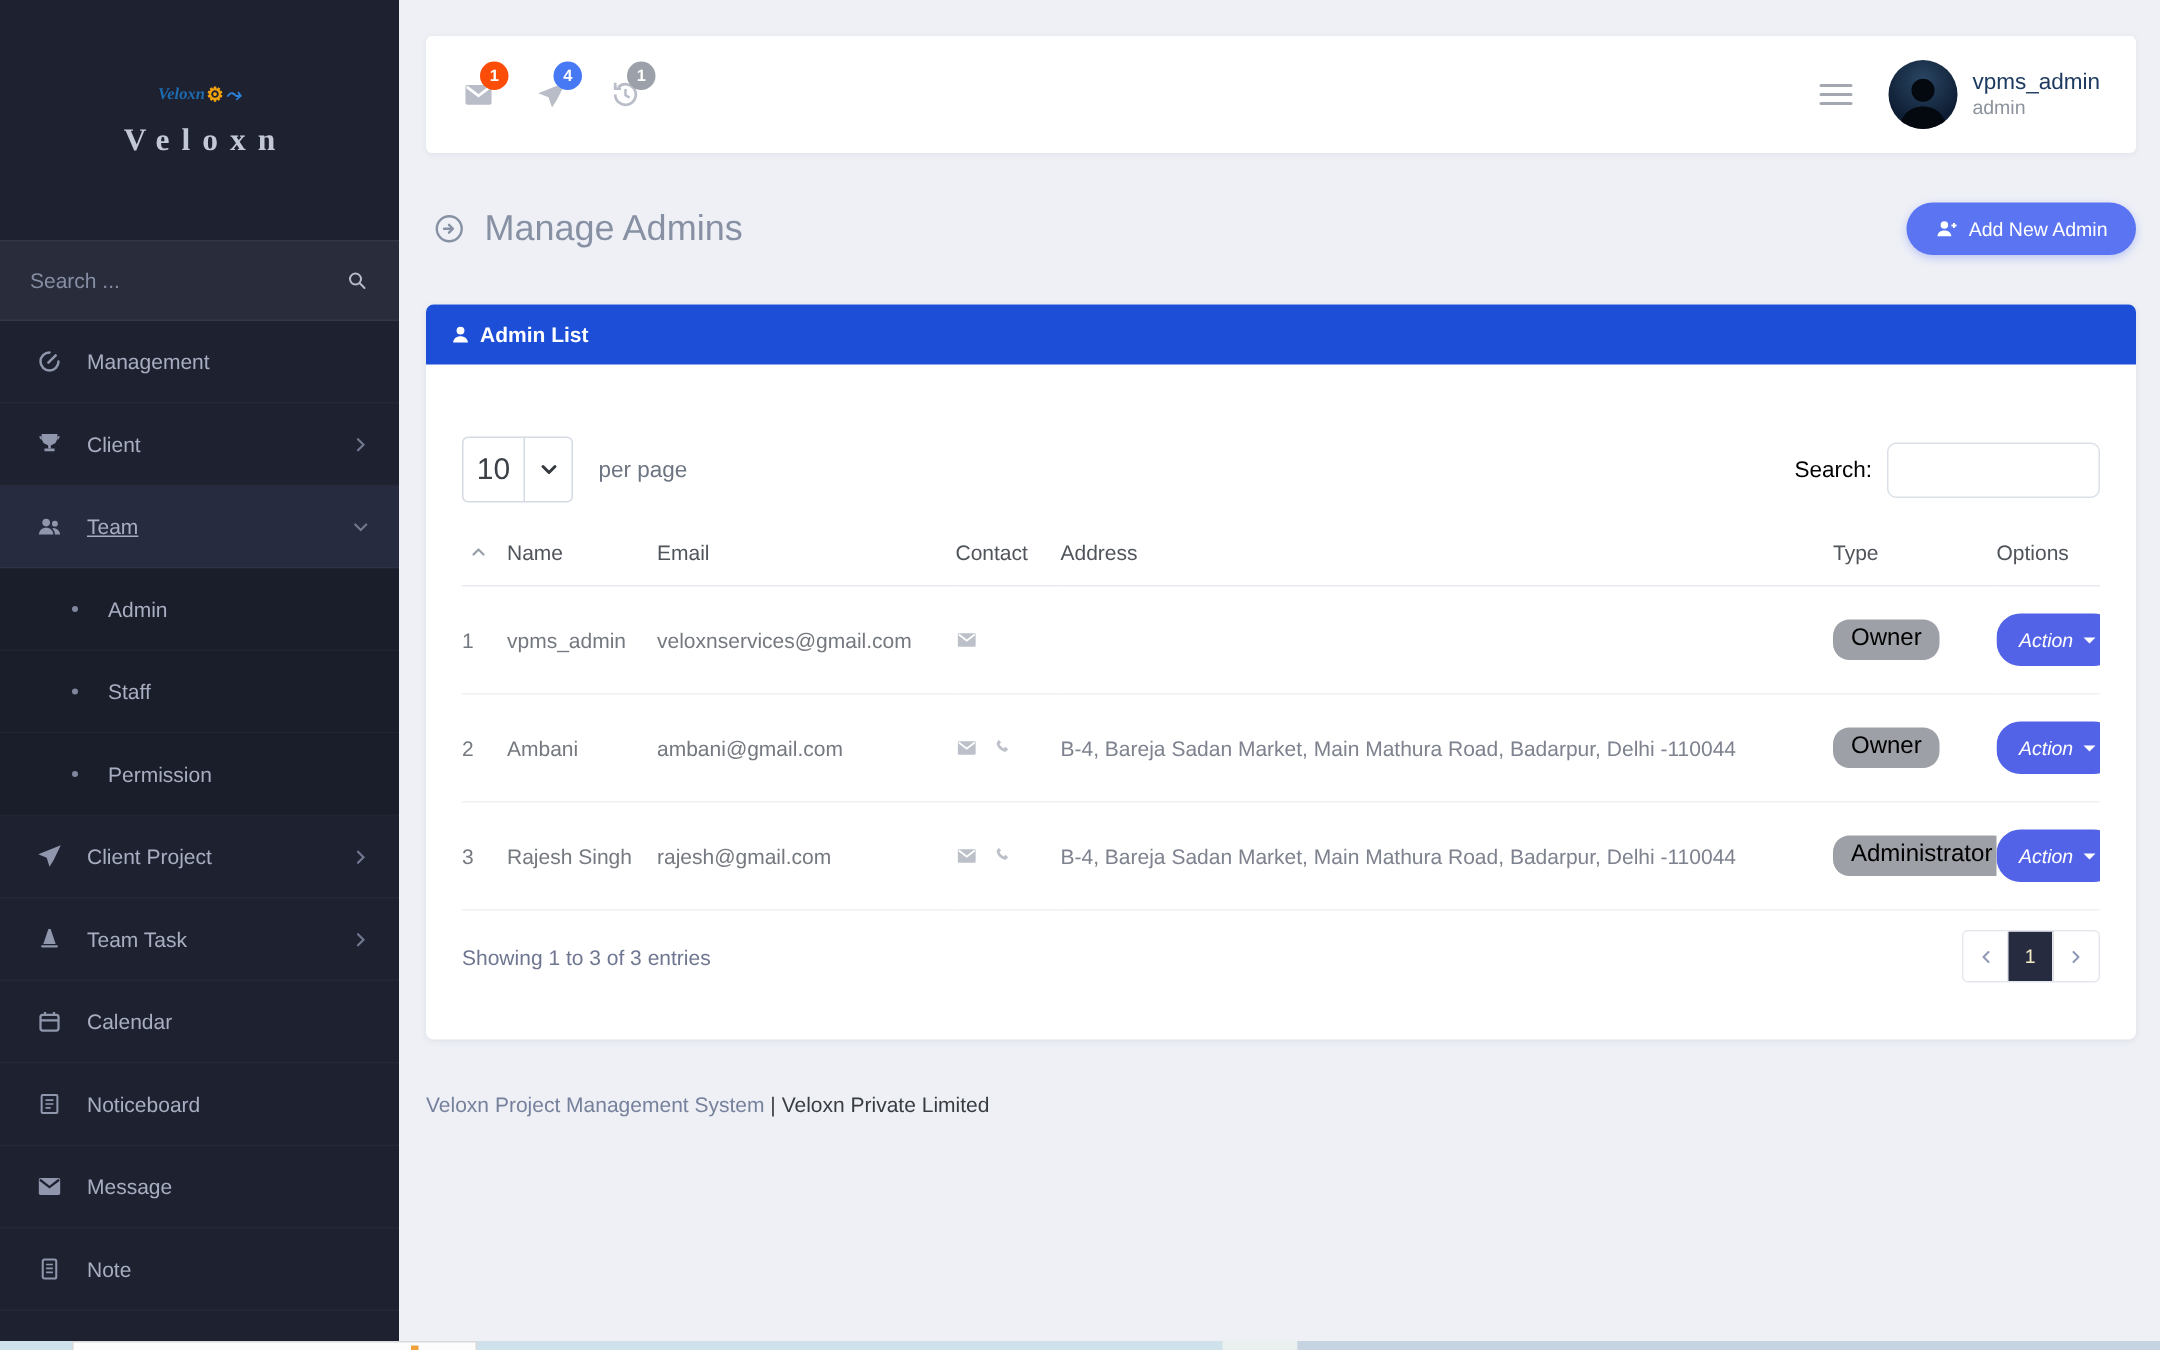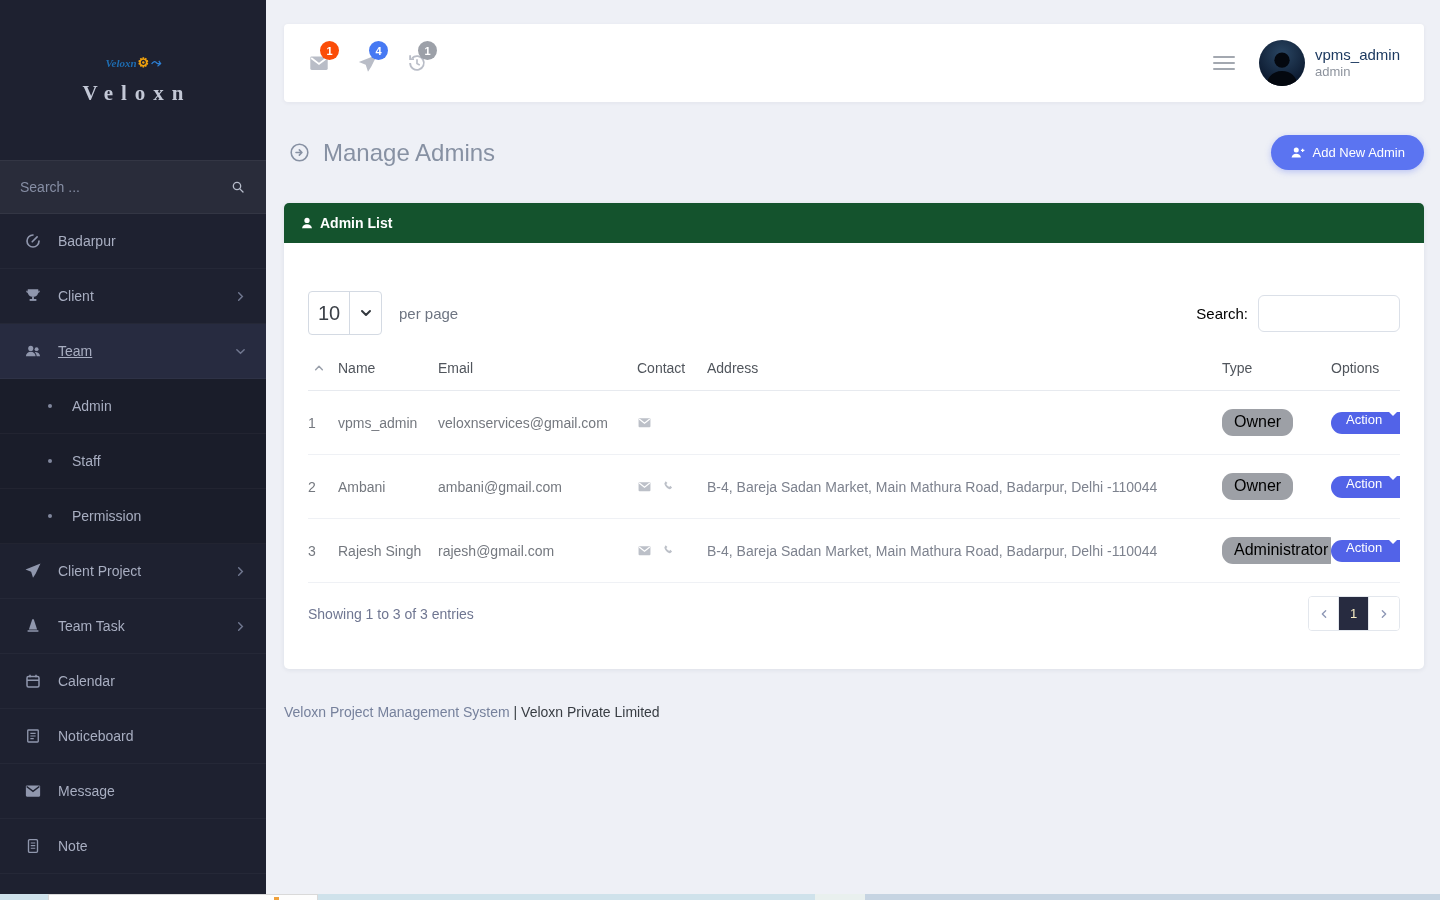--- a/index.html
+++ b/index.html
@@ -55,21 +55,21 @@
   .page-head { height:101px; display:flex; align-items:center; justify-content:space-between; padding-left:5px; }
   .title-wrap { display:flex; align-items:center; gap:13px; color:#8791a3; }
   .title-wrap .ticon { width:21px; height:21px; color:#8791a3; }
   .page-title { font-size:24px; color:#8791a3; }
   .add-btn { height:35px; padding:0 19px; border:none; border-radius:18px; background:#5b74f1; color:#fff;
     font-size:13px; font-family:inherit; display:flex; align-items:center; gap:8px; cursor:pointer; box-shadow:0 2px 6px rgba(91,116,241,.35); }
   .add-btn svg { width:15px; height:15px; }
 
   
   .card { background:#fff; border-radius:5px; box-shadow:0 1px 5px rgba(30,40,60,.08); }
-  .card-header { height:40px; background:#14532d; border-radius:5px 5px 0 0; display:flex; align-items:center;
+  .card-header { height:40px; background:#1d4ed8; border-radius:5px 5px 0 0; display:flex; align-items:center;
     gap:6px; padding:0 16px; color:#fff; font-size:14px; font-weight:bold; }
   .card-header svg { width:14px; height:14px; }
   .card-body { padding:48px 24px 38px; }
 
   .controls { display:flex; align-items:center; margin-bottom:17px; }
   .pp-select { display:flex; height:44px; border:1px solid #d4dae3; border-radius:4px; overflow:hidden; cursor:pointer; background:#fff; }
   .pp-val { width:41px; display:flex; align-items:center; justify-content:center; font-size:20px; color:#3c4148; border-right:1px solid #d4dae3; }
   .pp-caret { width:31px; display:flex; align-items:center; justify-content:center; color:#33383e; }
   .pp-caret svg { width:12px; height:12px; }
   .pp-label { margin-left:17px; font-size:15px; color:#6e7582; }
@@ -80,22 +80,22 @@
 
   table { width:100%; border-collapse:collapse; table-layout:fixed; font-size:14px; }
   thead th { text-align:left; font-weight:normal; color:#50555c; padding:8px 4px 14px 0; border-bottom:1px solid #e7eaef; }
   th .sort-caret { width:10px; height:10px; color:#9aa0ab; margin-left:6px; }
   tbody td { padding:18px 4px 18px 0; border-bottom:1px solid #eff1f5; color:#74787f; vertical-align:middle;
     white-space:nowrap; overflow:hidden; text-overflow:ellipsis; }
   td.addr { color:#7d828e; }
   .contact-icons { display:flex; gap:9px; align-items:center; color:#bcc0c8; }
   .contact-icons .ci { width:15px; height:15px; cursor:pointer; color:#bcc0c8; }
   .type-badge { display:inline-block; background:#9da0a6; color:#000000; font-size:16px; padding:4px 12px 5px; border-radius:11px; }
-  .action-btn { display:inline-flex; gap:7px; height:22px; padding:0 15px; border:none; border-radius:16px;
-    background:#5263e8; color:#fff; font-size:13px; font-family:inherit; cursor:pointer; }
+  .action-btn { display:inline-flex; align-items:center; gap:7px; height:35px; padding:0 15px; border:none; border-radius:16px;
+    background:#5263e8; color:#fff; font-size:13px; font-family:inherit; cursor:pointer;font-style:italic; }
   .caret-dn { width:0; height:0; border-left:4px solid transparent; border-right:4px solid transparent; border-top:4px solid #fff; }
 
   .table-footer { display:flex; align-items:center; justify-content:space-between; margin-top:13px; }
   .showing { font-size:14px; color:#6f7691; }
   .pager { display:flex; border:1px solid #e3e7ed; border-radius:4px; overflow:hidden; }
   .pg { width:30px; height:33px; display:flex; align-items:center; justify-content:center; background:#fff;
     color:#8d97b5; cursor:pointer; border-right:1px solid #e3e7ed; font-size:13px; }
   .pg:last-child { border-right:none; }
   .pg svg { width:10px; height:10px; }
   .pg.active { background:#272b40; color:#f6ecc4; }
@@ -136,21 +136,21 @@
   </div>
 
   <nav class="nav">
     <div class="nav-item">
       <span class="nicon">
         <svg viewBox="0 0 24 24">
             <path d="M12 4a8 8 0 1 0 8 8" fill="none" stroke="currentColor" stroke-width="2.2" stroke-linecap="round"></path>
             <path d="M11 13l6.5-6.5" stroke="currentColor" stroke-width="2.2" stroke-linecap="round"></path>
           </svg>
       </span>
-      <span>Badarpur</span>
+      <span>Management</span>
     </div>
 
     <div class="nav-item">
       <span class="nicon">
         <svg viewBox="0 0 24 24" fill="currentColor">
             <path d="M5 3h14v3.5A7 7 0 0 1 13.5 13h-3A7 7 0 0 1 5 6.5z"></path>
             <path d="M10.8 12.5h2.4V16h-2.4z"></path>
             <path d="M7.5 16h9v2.5h-9z"></path>
             <path d="M3 5h2v3.4C3.8 7.9 3 6.7 3 5.4zM21 5h-2v3.4c1.2-.5 2-1.7 2-3z"></path>
           </svg>

